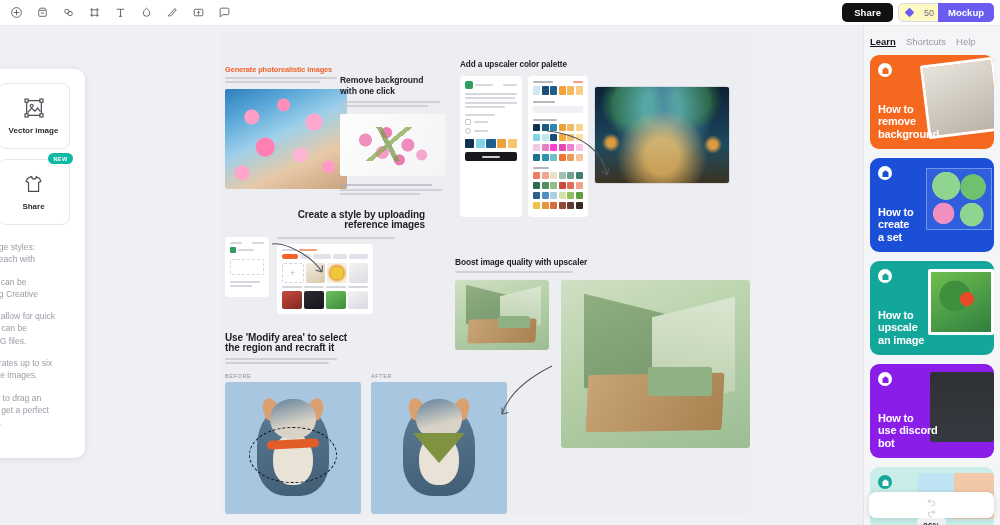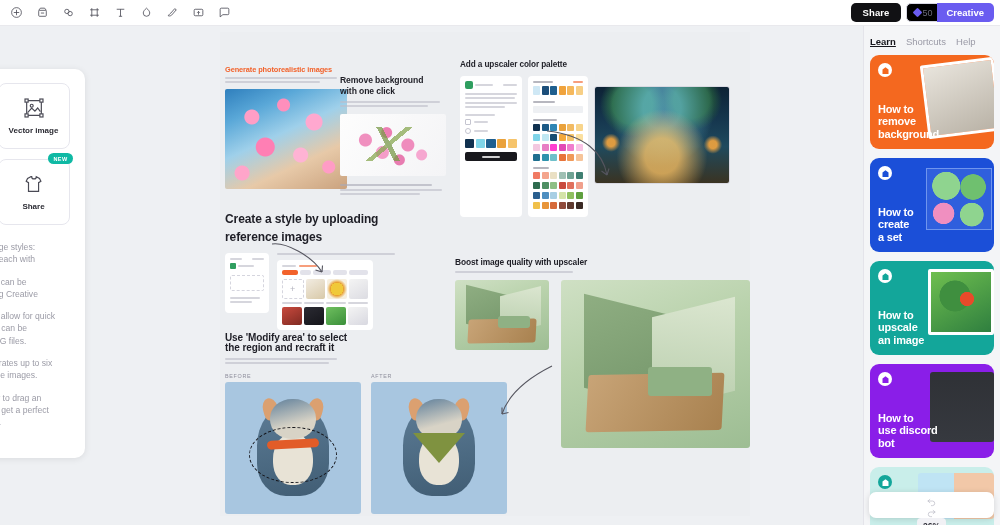--- a/index.html
+++ b/index.html
@@ -26,23 +26,23 @@
 
   #topbar-right {
     position: absolute; right: 6px; top: 3px;
     display: flex; align-items: center; gap: 5px;
   }
   #share-btn {
     background: #111114; color: #fff; font-size: 9.5px; font-weight: bold;
     padding: 4px 12px; border-radius: 5px; cursor: pointer; letter-spacing: .1px;
   }
   #credits-badge {
-    display: flex; align-items: center; gap: 1px;
+    display: flex; align-items: center; gap: 11px;
     border: 1px solid #d8d8e4; border-radius: 5px 0 0 5px;
-    padding: 3px 8px 3px 7px; font-size: 9px; color: #6b6b7b; background: #000000;
+    padding: 3px 8px 3px 7px; font-size: 9px; color: #6b6b7b; background: #fef9c3;
     cursor: pointer; height: 19px;
   }
   #credits-badge .diamond {
     width: 7px; height: 7px; background: #6a5cf0;
     transform: rotate(45deg); border-radius: 1.2px;
   }
   #upgrade-btn {
     background: #6a5cf0; color: #fff; font-size: 9.5px; font-weight: bold;
     padding: 4px 10px; border-radius: 0 5px 5px 0; cursor: pointer; height: 19px;
     display: flex; align-items: center; margin-left: -5px;
@@ -144,21 +144,21 @@
       radial-gradient(circle at 12% 58%, rgba(255,170,60,.85) 0 3%, transparent 7%),
       radial-gradient(circle at 88% 60%, rgba(255,170,60,.85) 0 3%, transparent 7%),
       radial-gradient(circle at 28% 18%, #2c6b4a 0 16%, transparent 26%),
       radial-gradient(circle at 72% 14%, #27603f 0 14%, transparent 24%),
       linear-gradient(180deg, #0d2235 0%, #16374f 35%, #1f4a5e 62%, #3a3322 100%);
     border: 1px solid #d9d9e2;
   }
 
   
   #sec-ref { position: absolute; left: 5px; top: 178px; width: 200px; }
-  #sec-ref .sec-title { font-size: 12px; line-height: 18px; }
+  #sec-ref .sec-title { font-size: 10px; line-height: 10px; text-align: right; }
 
   
   #sec-upscale { position: absolute; left: 235px; top: 225px; width: 295px; }
   #sec-upscale .sec-title { font-size: 8.4px; }
   .room {
     border-radius: 3px;
     background:
       linear-gradient(160deg, #cfe0c4 0%, #b9d2ac 40%, #9dbd93 100%);
     position: relative; overflow: hidden;
   }
@@ -330,21 +330,21 @@
     </div>
   </div>
 
   <div id="topbar-right">
     <div id="share-btn">Share</div>
     <div style="display:flex;align-items:center;">
       <div id="credits-badge">
         <span class="diamond"></span>
         <span>50</span>
       </div>
-      <div id="upgrade-btn">Creative</div>
+      <div id="upgrade-btn">Mockup</div>
     </div>
   </div>
 </div>
 
 <div id="canvas">
 
   <div id="left-panel">
     <div class="lp-card">
       <svg width="22" height="22" viewBox="0 0 24 24" fill="none" stroke="#4a4a55" stroke-width="1.3">
         <rect x="4" y="4" width="16" height="16" rx="2"></rect>

